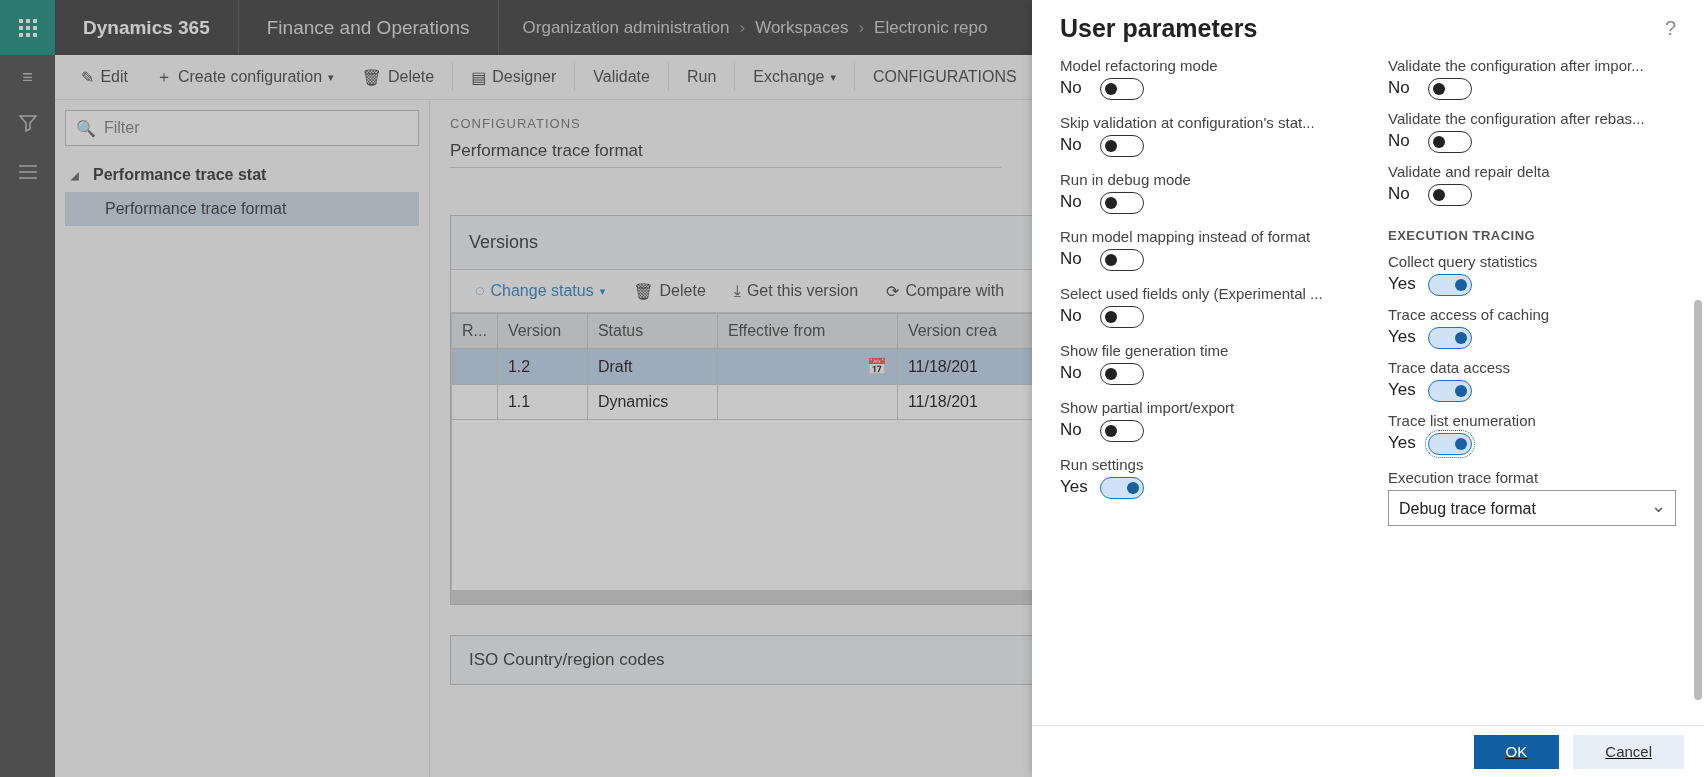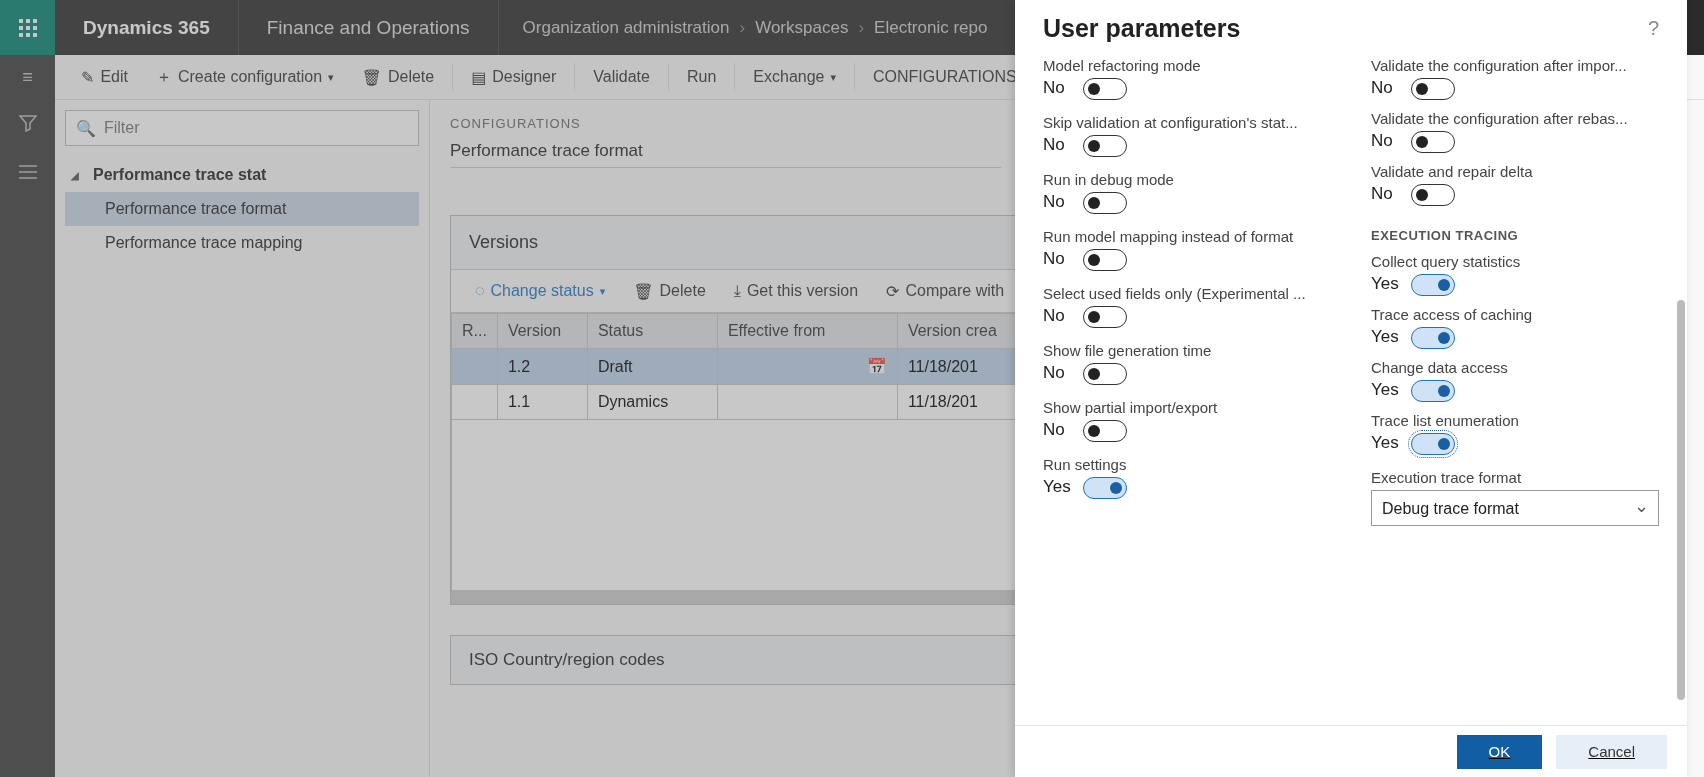--- a/index.html
+++ b/index.html
@@ -50,21 +50,21 @@
 table.grid { width: 100%; border-collapse: collapse; font-size: 16px; }
 table.grid th { text-align: left; padding: 8px 10px; background: #e0e2e4; border: 1px solid #c5c5c5; font-weight: normal; color: #333; }
 table.grid td { padding: 8px 10px; border: 1px solid #c5c5c5; background: #fff; }
 table.grid tr.rsel td { background: #bcd0e8; }
 .gridspace { height: 170px; background: #fff; border-left:1px solid #c5c5c5; border-right:1px solid #c5c5c5; }
 .hbar { height: 14px; background: #ccc; }
 
 .isobox { border: 1px solid #bbb; background: #eef0f2; margin-top: 30px; padding: 14px 18px; font-size: 17px; color: #222; }
 
 
-.sidepanel { position: absolute; top: 0; right: 17px; width: 672px; height: 777px; background: #fff; z-index: 100; display: flex; flex-direction: column; box-shadow: -2px 0 8px rgba(0,0,0,0.15); }
+.sidepanel { position: absolute; top: 0; right: 0; width: 672px; height: 777px; background: #fff; z-index: 100; display: flex; flex-direction: column; box-shadow: -2px 0 8px rgba(0,0,0,0.15); }
 .sp-head { padding: 14px 28px 4px; display: flex; align-items: center; justify-content: space-between; }
 .sp-head h1 { font-size: 25px; font-weight: 600; color: #222; }
 .sp-help { font-size: 20px; color: #888; cursor: pointer; }
 .sp-body { flex: 1; overflow-y: auto; padding: 10px 28px 12px; display: flex; gap: 40px; }
 .sp-col { flex: 1; display: flex; flex-direction: column; gap: 4px; }
 .param { margin-bottom: 10px; }
 .param-label { font-size: 15px; color: #444; margin-bottom: 4px; white-space: nowrap; overflow: hidden; text-overflow: ellipsis; }
 .param-row { display: flex; align-items: flex-start; gap: 12px; }
 .param-val { font-size: 17px; color: #222; min-width: 28px; }
 .toggle { width: 44px; height: 22px; border-radius: 11px; border: 1px solid #333; position: relative; cursor: pointer; background: #fff; }
@@ -178,23 +178,20 @@
         <span>🔍</span>
         <input placeholder="Filter" style="">
       </div>
       <div class="treelist">
         <div class="treerow root">
             <span class="tw">◢</span>
             <span>Performance trace stat</span>
           </div>
         <div class="treerow sel" style="padding-left:40px">
             <span>Performance trace format</span>
-          </div>
-        <div class="treerow" style="padding-left:40px">
-            <span>Performance trace mapping</span>
           </div>
       </div>
     </div>
 
     <div class="detailpane">
       <div class="sectionlabel">CONFIGURATIONS</div>
       <div class="fieldsrow">
         <div class="field">
           <div class="val">Performance trace format</div>
         </div>
@@ -391,21 +388,21 @@
           <div class="param">
             <div class="param-label">Trace access of caching</div>
             <div class="param-row">
               <div class="param-val">Yes</div>
               <div class="toggle on">
                 <div class="knob"></div>
               </div>
             </div>
           </div>
           <div class="param">
-            <div class="param-label">Change data access</div>
+            <div class="param-label">Trace data access</div>
             <div class="param-row">
               <div class="param-val">Yes</div>
               <div class="toggle on">
                 <div class="knob"></div>
               </div>
             </div>
           </div>
           <div class="param">
             <div class="param-label">Trace list enumeration</div>
             <div class="param-row">

